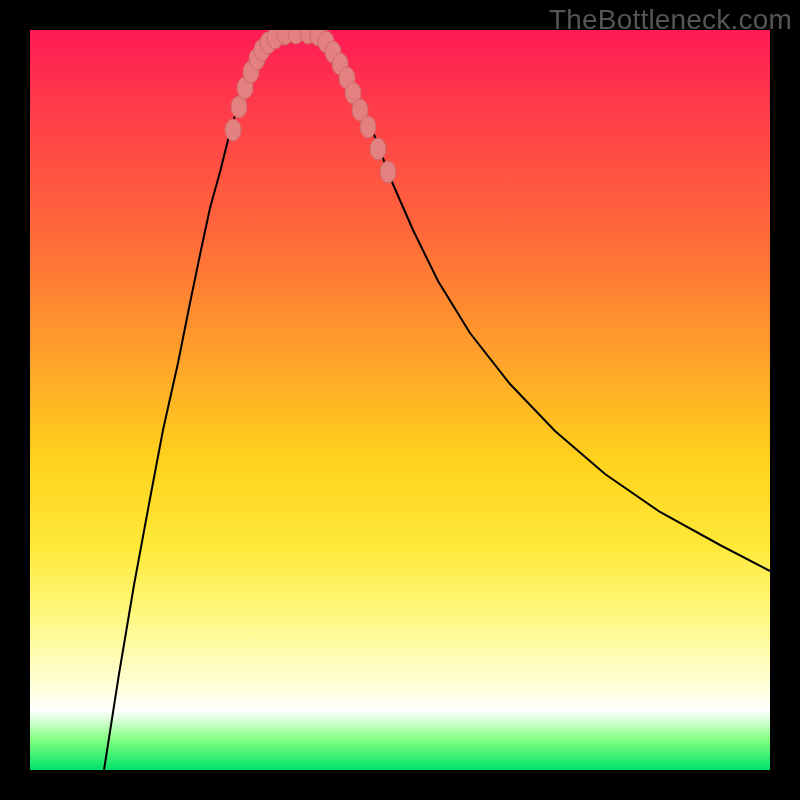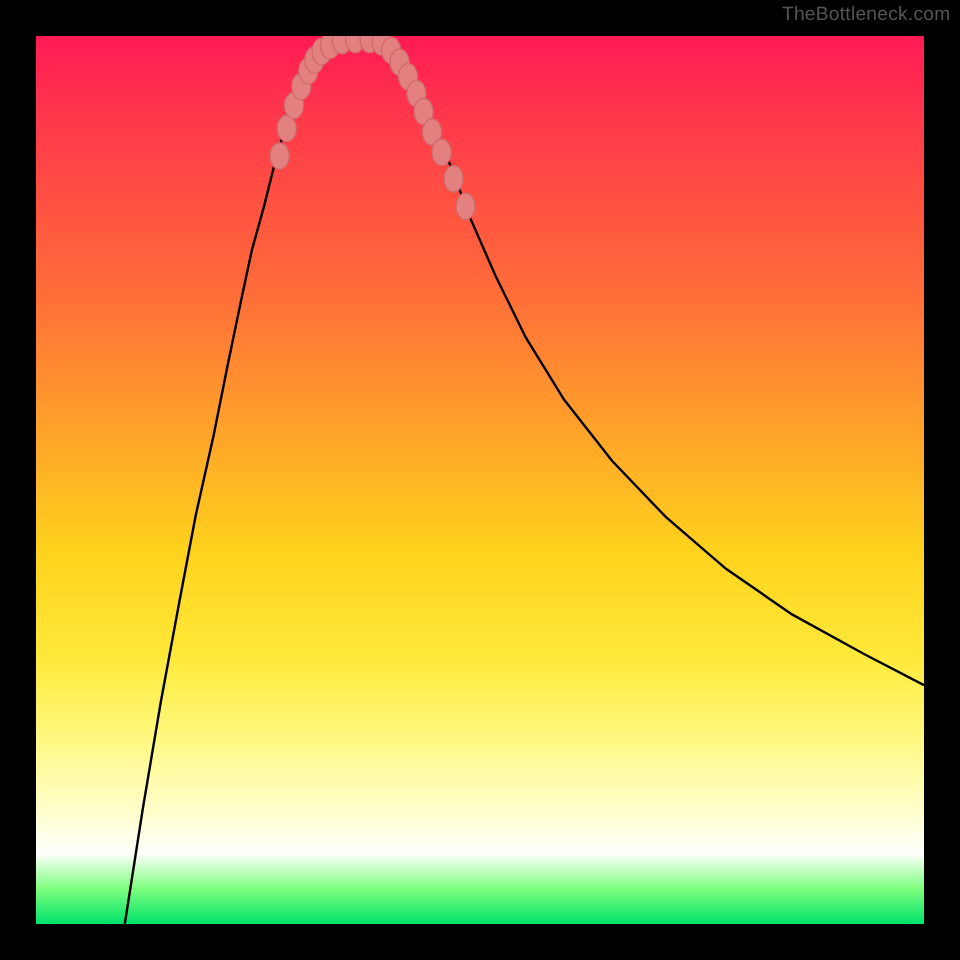--- a/index.html
+++ b/index.html
@@ -43,21 +43,21 @@
       #ffffff 92%,
       #7fff7f 96%,
       #00e26a 100%
     );
   }
   .watermark {
     position: absolute;
     top: 4px;
     right: 8px;
     color: #555;
-    font-size: 16px;
+    font-size: 28px;
     font-weight: 500;
     letter-spacing: 0.2px;
     text-align: center;
   }
   svg {
     position: absolute;
     inset: 0;
   }
   .curve {
     fill: none;

